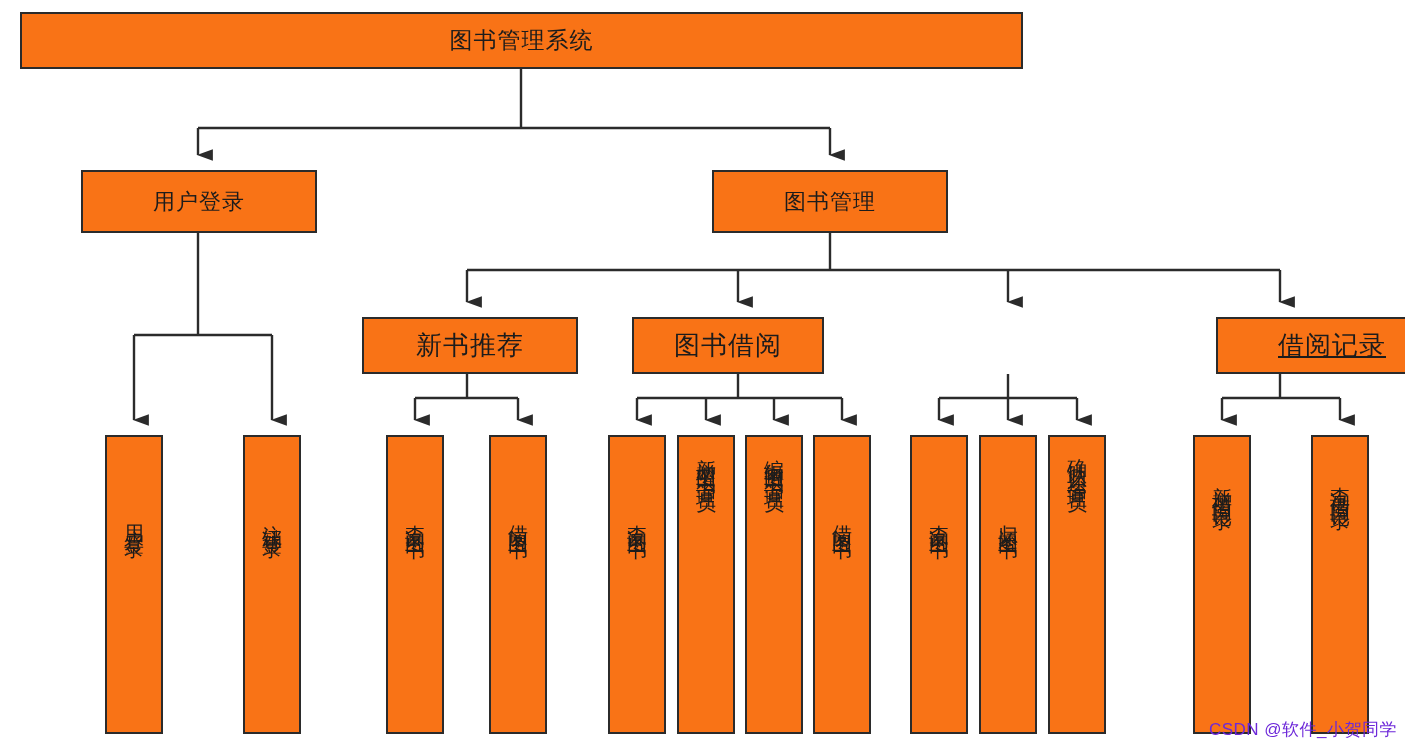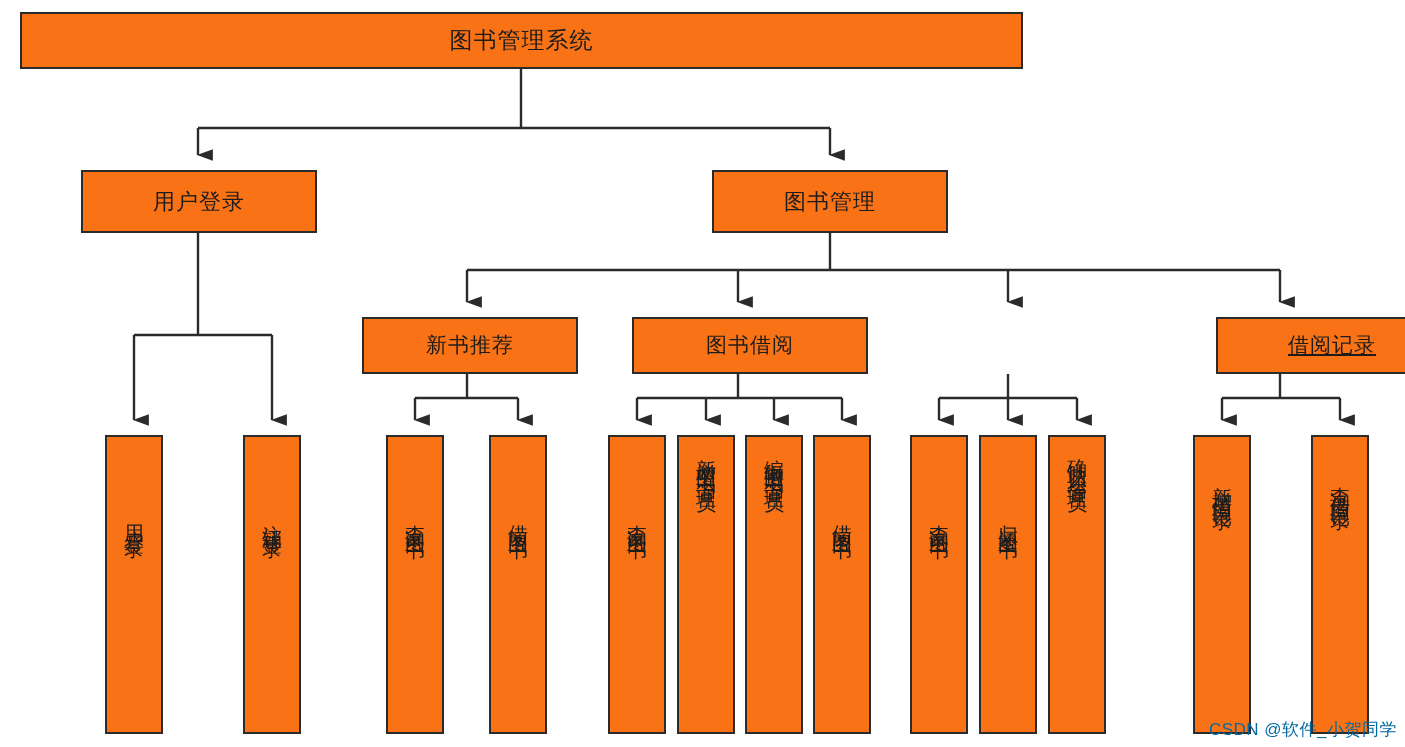--- a/index.html
+++ b/index.html
@@ -39,21 +39,21 @@
   .node.level1 {
     border-width: 2px;
   }
   .node.level1 .node-label {
     font-size: 23px;
   }
   .node.level2 .node-label {
     font-size: 22px;
   }
   .node.level3 .node-label {
-    font-size: 21px;
+    font-size: 26px;
   }
   
   .node.leaf {
     align-items: flex-start;
     padding-top: 8px;
   }
   .node.leaf .node-label {
     writing-mode: vertical-rl;
     text-orientation: upright;
     font-size: 20px;
@@ -72,21 +72,21 @@
     top: 0;
     width: 1405px;
     height: 747px;
     pointer-events: none;
   }
   #watermark {
     position: absolute;
     right: 8px;
     bottom: 6px;
     font-size: 17px;
-    color: #0369a1;
+    color: #6d28d9;
     letter-spacing: 0.5px;
     white-space: nowrap;
     font-family: "Liberation Sans", "DejaVu Sans", sans-serif;
   }
 </style>
 </head>
 <body>
 
 <div id="diagram-root">
 
@@ -153,21 +153,21 @@
   </div>
 
   <div class="node level2" style="left:712px; top:170px; width:236px; height:63px;">
     <span class="node-label">图书管理</span>
   </div>
 
   <div class="node level3" style="left:362px; top:317px; width:216px; height:57px;">
     <span class="node-label">新书推荐</span>
   </div>
 
-  <div class="node level3" style="left:632px; top:317px; width:236px; height:57px;">
+  <div class="node level3" style="left:632px; top:317px; width:192px; height:57px;">
     <span class="node-label">图书借阅</span>
   </div>
 
 
   <div class="node level3" style="left:1216px; top:317px; width:232px; height:57px;text-decoration:underline;">
     <span class="node-label">借阅记录</span>
   </div>
 
   <div class="node level4 leaf center" style="left:105px; top:435px; width:58px; height:299px; padding-top:72px;">
     <span class="node-label">用户登录</span>

